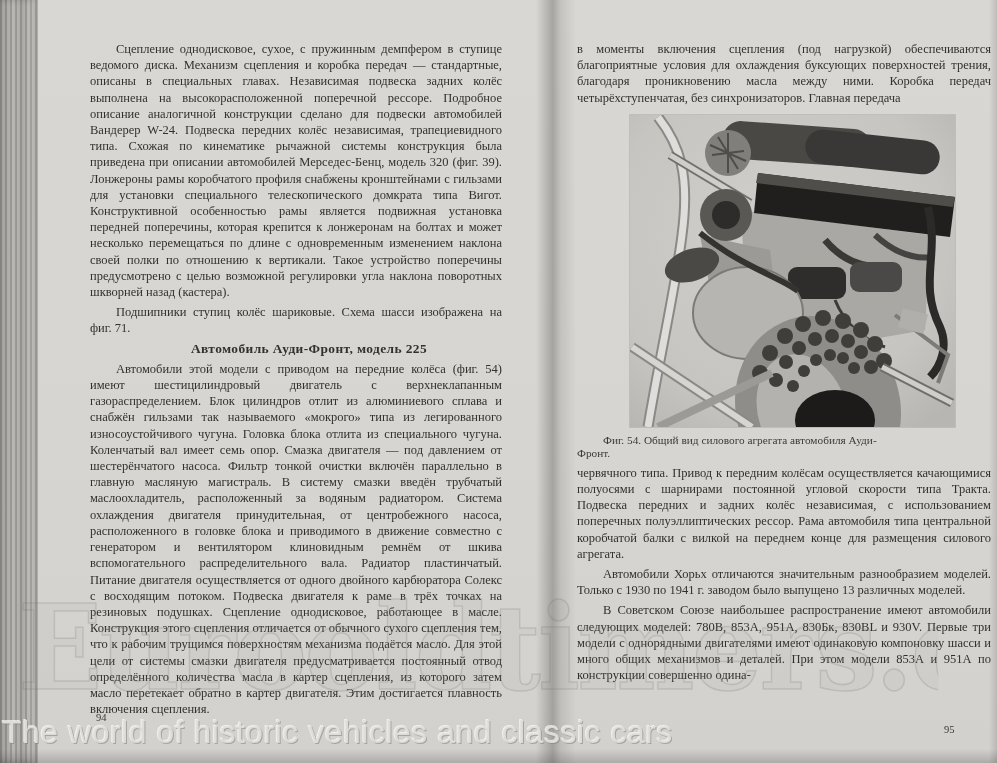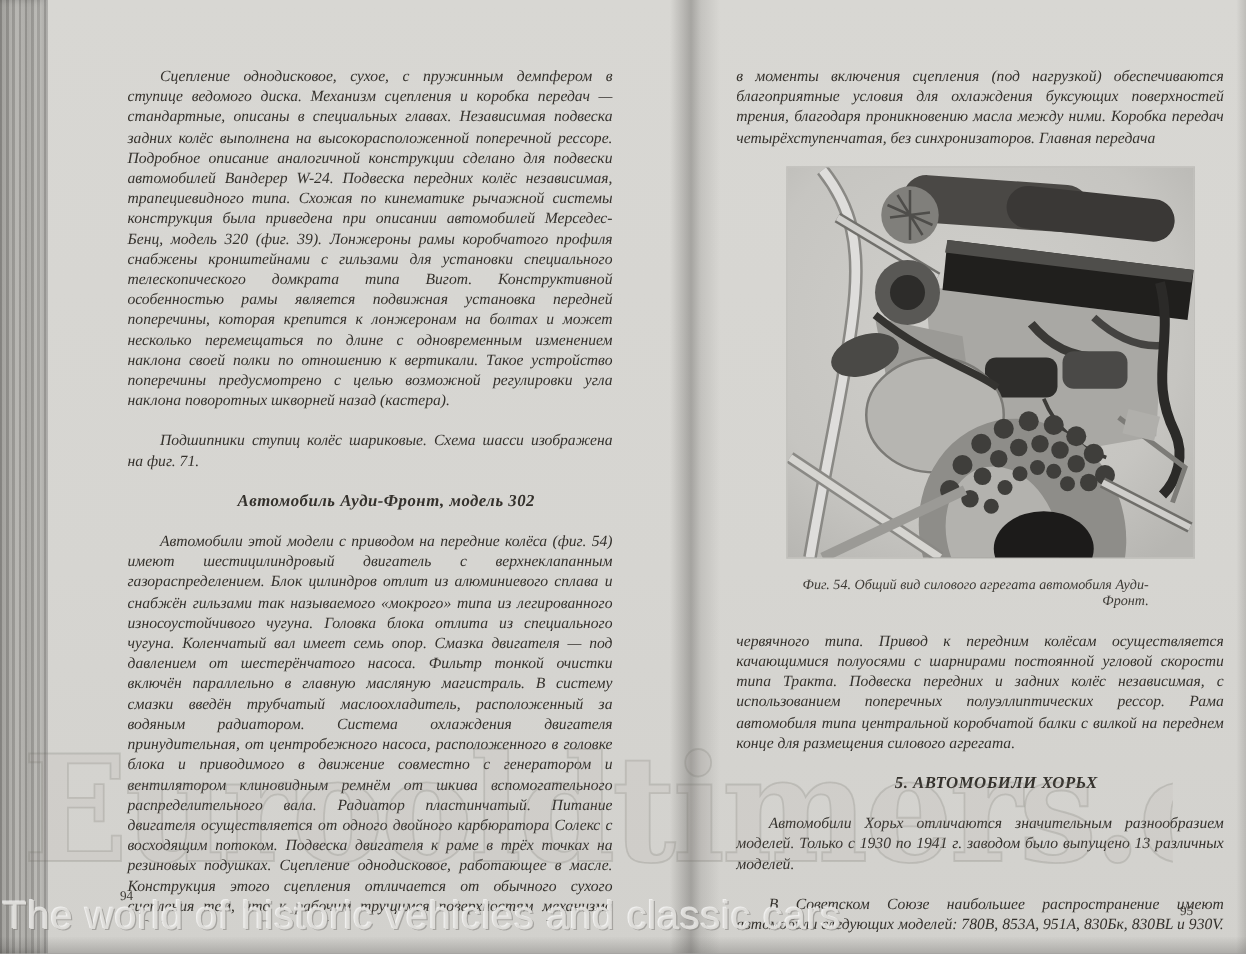--- a/index.html
+++ b/index.html
@@ -21,28 +21,28 @@
     background:linear-gradient(90deg,rgba(0,0,0,0) 0%,rgba(52,50,47,.30) 42%,rgba(52,50,47,.12) 62%,rgba(0,0,0,0) 100%);
   }
   .bottom-shade{position:absolute;left:0;bottom:0;width:100%;height:14px;
     background:linear-gradient(180deg,rgba(0,0,0,0),rgba(60,58,55,.25));}
   .right-shade{position:absolute;right:0;top:0;width:8px;height:100%;
     background:linear-gradient(90deg,rgba(0,0,0,0),rgba(70,68,65,.18));}
 
   .col{position:absolute;top:37px;font-size:12.5px;line-height:16.2px;text-align:justify;}
   #left-col{left:86px;width:420px;height:700px;overflow:hidden;}
   #right-col{left:573px;width:422px;height:712px;overflow:hidden;}
-  .col p{margin:16px;text-indent:26px;font-style:italic;}
+  .col p{margin:4px;text-indent:26px;}
   .col p.noindent{text-indent:0;}
   .sec-heading{font-weight:bold;text-align:center;font-size:13.4px;
     letter-spacing:.4px;margin:14px 0 10px;text-indent:0;}
   .figure{width:325px;height:312px;margin:9px 0 7px 57px;background:#c9c8c4;
     box-shadow:0 0 0 1px rgba(120,118,114,.25);}
   .figure svg{display:block;width:100%;height:100%;}
-  .fig-caption{font-size:11.3px;line-height:13.5px;text-align:right;
+  .fig-caption{font-size:11.3px;line-height:13.5px;text-align:left;
     margin:0 auto 10px;max-width:330px;text-indent:0;color:#3d3a35;}
   .pagenum{position:absolute;font-size:10.5px;color:#3d3a35;}
   #pagenum-left{left:96px;top:712px;}
   #pagenum-right{left:944px;top:724px;}
 
   .wm-large{
     position:absolute;left:18px;top:578px;width:979px;height:150px;overflow:hidden;
     font-family:"DejaVu Serif",serif;font-size:118px;font-weight:bold;white-space:nowrap;
     letter-spacing:-3px;transform:scaleX(.94);transform-origin:left;
     color:rgba(150,148,142,.07);
@@ -61,21 +61,21 @@
 <body>
 
 <div id="scan">
 
   <div class="spine-edge"></div>
   <div class="page-gutter"></div>
 
   <div id="left-col" class="col">
     <p>Сцепление однодисковое, сухое, с пружинным демпфером в ступице ведомого диска. Механизм сцепления и коробка передач — стандартные, описаны в специальных главах. Независимая подвеска задних колёс выполнена на высокорасположенной поперечной рессоре. Подробное описание аналогичной конструкции сделано для подвески автомобилей Вандерер W-24. Подвеска передних колёс независимая, трапециевидного типа. Схожая по кинематике рычажной системы конструкция была приведена при описании автомобилей Мерседес-Бенц, модель 320 (фиг. 39). Лонжероны рамы коробчатого профиля снабжены кронштейнами с гильзами для установки специального телескопического домкрата типа Вигот. Конструктивной особенностью рамы является подвижная установка передней поперечины, которая крепится к лонжеронам на болтах и может несколько перемещаться по длине с одновременным изменением наклона своей полки по отношению к вертикали. Такое устройство поперечины предусмотрено с целью возможной регулировки угла наклона поворотных шкворней назад (кастера).</p>
     <p>Подшипники ступиц колёс шариковые. Схема шасси изображена на фиг. 71.</p>
-    <p class="sec-heading">Автомобиль Ауди-Фронт, модель 302</p>
+    <p class="sec-heading">Автомобиль Ауди-Фронт, модель 225</p>
     <p>Автомобили этой модели с приводом на передние колёса (фиг. 54) имеют шестицилиндровый двигатель с верхнеклапанным газораспределением. Блок цилиндров отлит из алюминиевого сплава и снабжён гильзами так называемого «мокрого» типа из легированного износоустойчивого чугуна. Головка блока отлита из специального чугуна. Коленчатый вал имеет семь опор. Смазка двигателя — под давлением от шестерёнчатого насоса. Фильтр тонкой очистки включён параллельно в главную масляную магистраль. В систему смазки введён трубчатый маслоохладитель, расположенный за водяным радиатором. Система охлаждения двигателя принудительная, от центробежного насоса, расположенного в головке блока и приводимого в движение совместно с генератором и вентилятором клиновидным ремнём от шкива вспомогательного распределительного вала. Радиатор пластинчатый. Питание двигателя осуществляется от одного двойного карбюратора Солекс с восходящим потоком. Подвеска двигателя к раме в трёх точках на резиновых подушках. Сцепление однодисковое, работающее в масле. Конструкция этого сцепления отличается от обычного сухого сцепления тем, что к рабочим трущимся поверхностям механизма подаётся масло. Для этой цели от системы смазки двигателя предусматривается постоянный отвод определённого количества масла в картер сцепления, из которого затем масло перетекает обратно в картер двигателя. Этим достигается плавность включения сцепления.</p>
   </div>
   <div id="pagenum-left" class="pagenum">94</div>
 
   <div id="right-col" class="col">
     <p class="noindent">в моменты включения сцепления (под нагрузкой) обеспечиваются благоприятные условия для охлаждения буксующих поверхностей трения, благодаря проникновению масла между ними. Коробка передач четырёхступенчатая, без синхронизаторов. Главная передача</p>
 
     <div class="figure">
       <svg viewBox="0 0 325 312" preserveAspectRatio="none">
         <defs>
@@ -156,21 +156,20 @@
         <path d="M252,252 L322,288" stroke="#6f6e6a" stroke-width="9"></path>
         <path d="M252,252 L322,288" stroke="#cfcecb" stroke-width="5"></path>
         <path d="M265,200 L318,240 L308,268" fill="none" stroke="#7c7b77" stroke-width="4"></path>
         <rect x="270" y="196" width="26" height="20" fill="#b0afab" transform="rotate(14 283 206)"></rect>
       </svg>
     </div>
 
     <p class="fig-caption">Фиг. 54. Общий вид силового агрегата автомобиля Ауди-Фронт.</p>
 
     <p class="noindent">червячного типа. Привод к передним колёсам осуществляется качающимися полуосями с шарнирами постоянной угловой скорости типа Тракта. Подвеска передних и задних колёс независимая, с использованием поперечных полуэллиптических рессор. Рама автомобиля типа центральной коробчатой балки с вилкой на переднем конце для размещения силового агрегата.</p>
-    <p class="sec-heading">5. АВТОМОБИЛИ ХОРЬХ</p>
     <p>Автомобили Хорьх отличаются значительным разнообразием моделей. Только с 1930 по 1941 г. заводом было выпущено 13 различных моделей.</p>
     <p>В Советском Союзе наибольшее распространение имеют автомобили следующих моделей: 780В, 853А, 951А, 830Бк, 830BL и 930V. Первые три модели с однорядными двигателями имеют одинаковую компоновку шасси и много общих механизмов и деталей. При этом модели 853А и 951А по конструкции совершенно одина-</p>
   </div>
   <div id="pagenum-right" class="pagenum">95</div>
 
   <div class="wm-large">Eurooldtimers.com</div>
   <div class="wm-slogan">The world of historic vehicles and classic cars</div>
 
   <div class="bottom-shade"></div>
   <div class="right-shade"></div>

